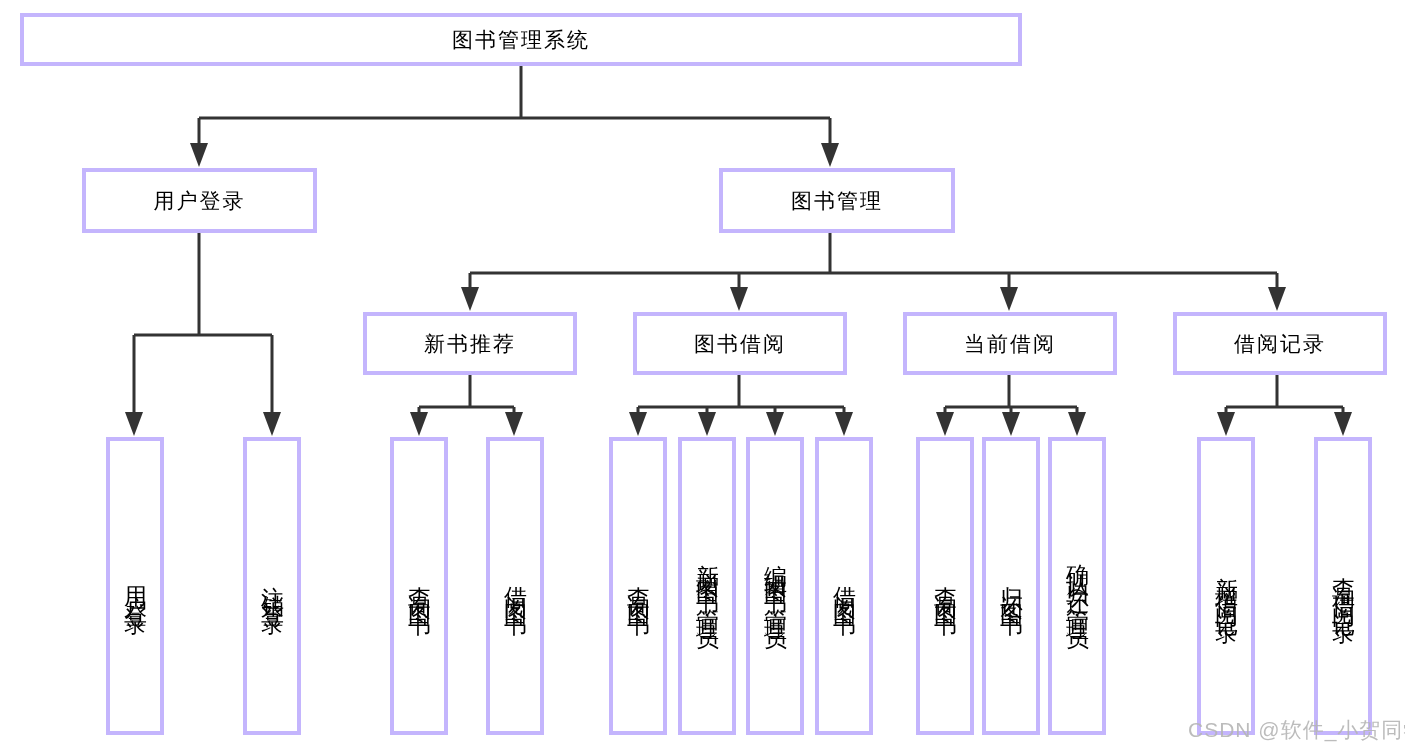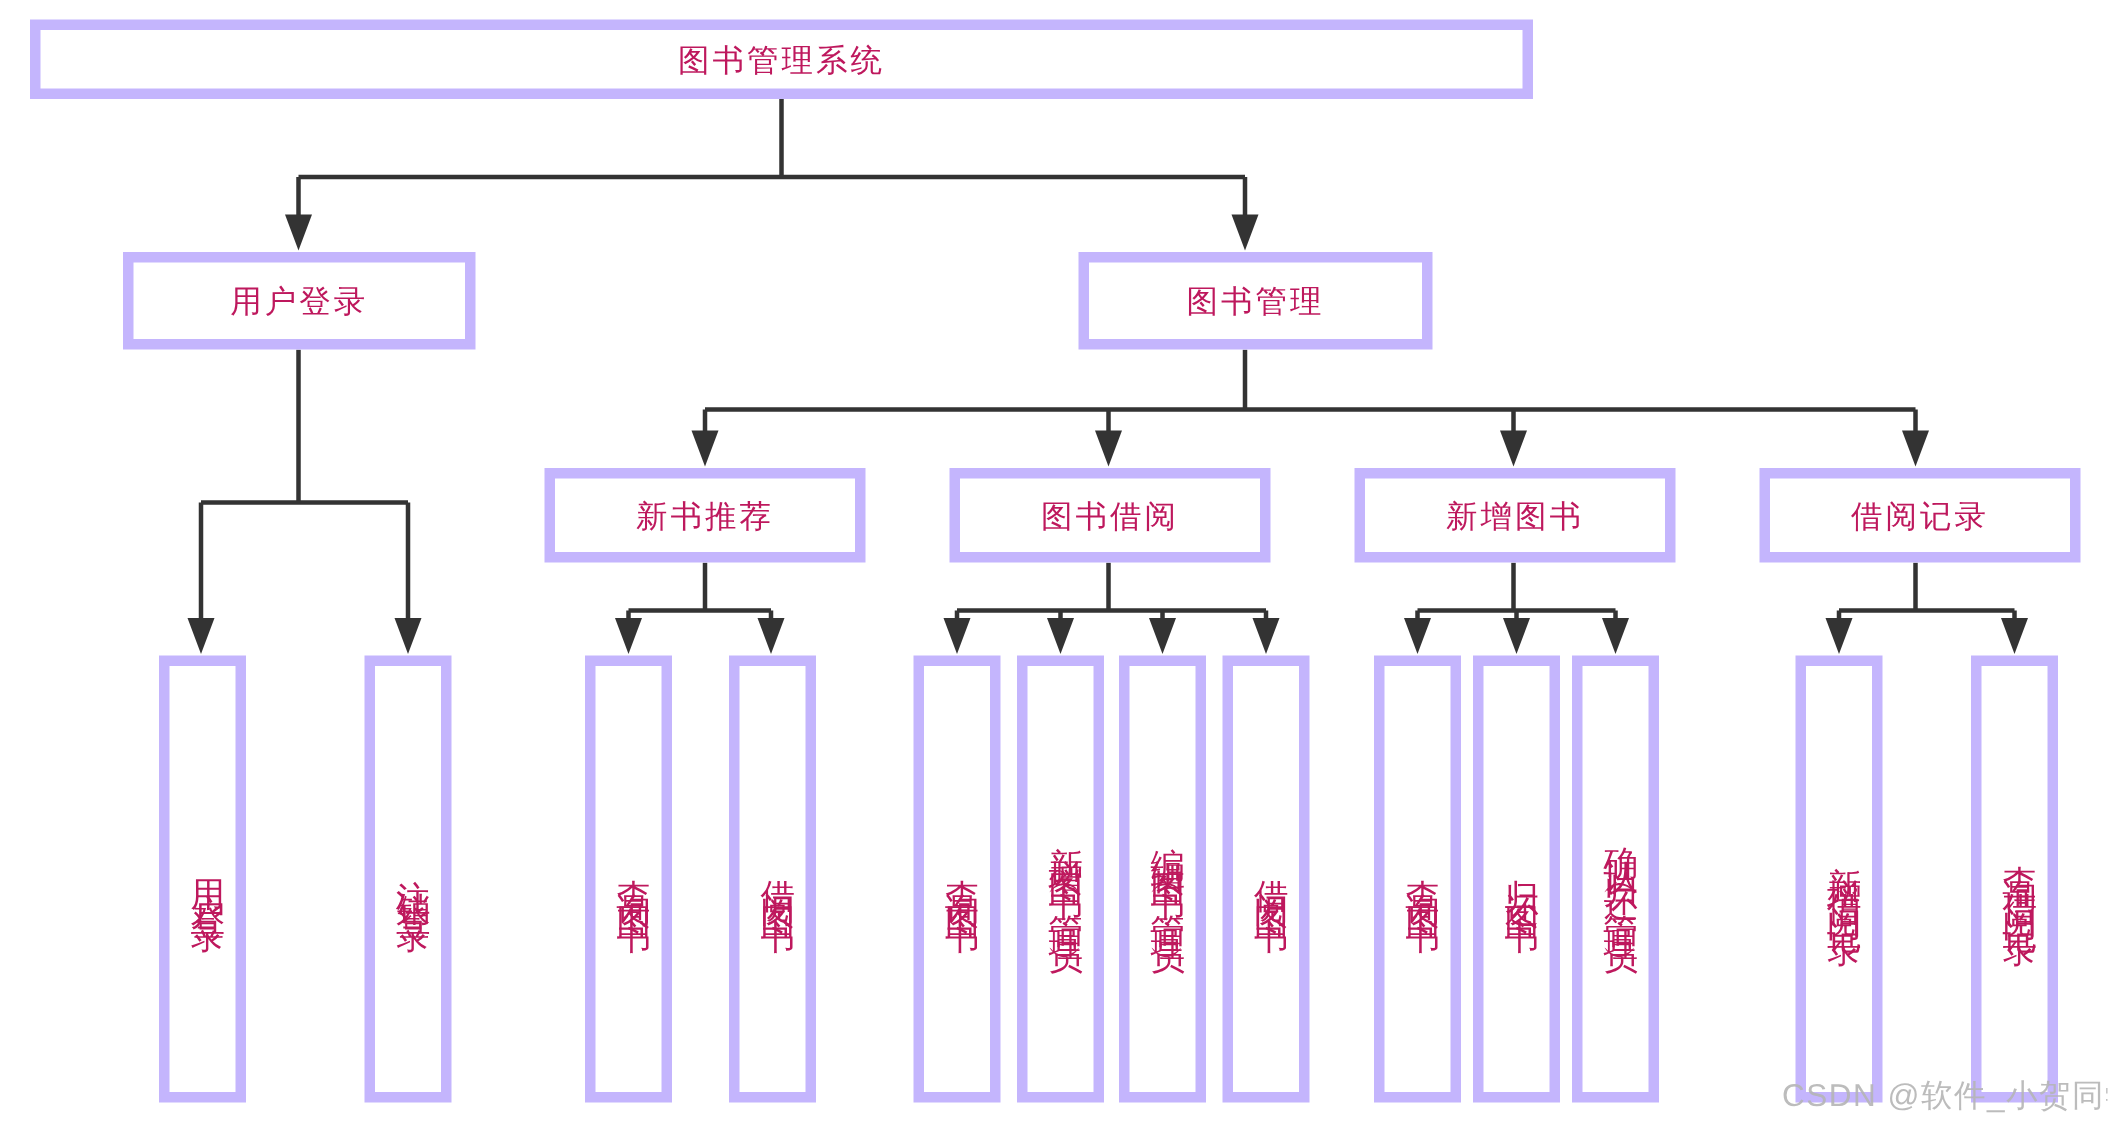--- a/index.html
+++ b/index.html
@@ -22,22 +22,22 @@
     left: 0;
     top: 0;
     width: 1405px;
     height: 747px;
     pointer-events: none;
   }
   .node {
     position: absolute;
     box-sizing: border-box;
     background: #ffffff;
-    border: 7px solid #c4b5fd;
-    color: #be185d;
+    border: 4px solid #c4b5fd;
+    color: #000000;
     font-family: Liberation Serif, serif;
   }
   .hbox {
     display: flex;
     align-items: center;
     justify-content: center;
     font-size: 21px;
     letter-spacing: 2px;
   }
   .vbox {
@@ -132,21 +132,21 @@
     <span>图书管理</span>
   </div>
 
   <div class="node hbox" style="left:363px; top:312px; width:214px; height:63px;">
     <span>新书推荐</span>
   </div>
   <div class="node hbox" style="left:633px; top:312px; width:214px; height:63px;">
     <span>图书借阅</span>
   </div>
   <div class="node hbox" style="left:903px; top:312px; width:214px; height:63px;">
-    <span>新增图书</span>
+    <span>当前借阅</span>
   </div>
   <div class="node hbox" style="left:1173px; top:312px; width:214px; height:63px;">
     <span>借阅记录</span>
   </div>
 
   <div class="node vbox" style="left:106px;">
     <span>用户登录</span>
   </div>
   <div class="node vbox" style="left:243px;">
     <span>注销登录</span>

